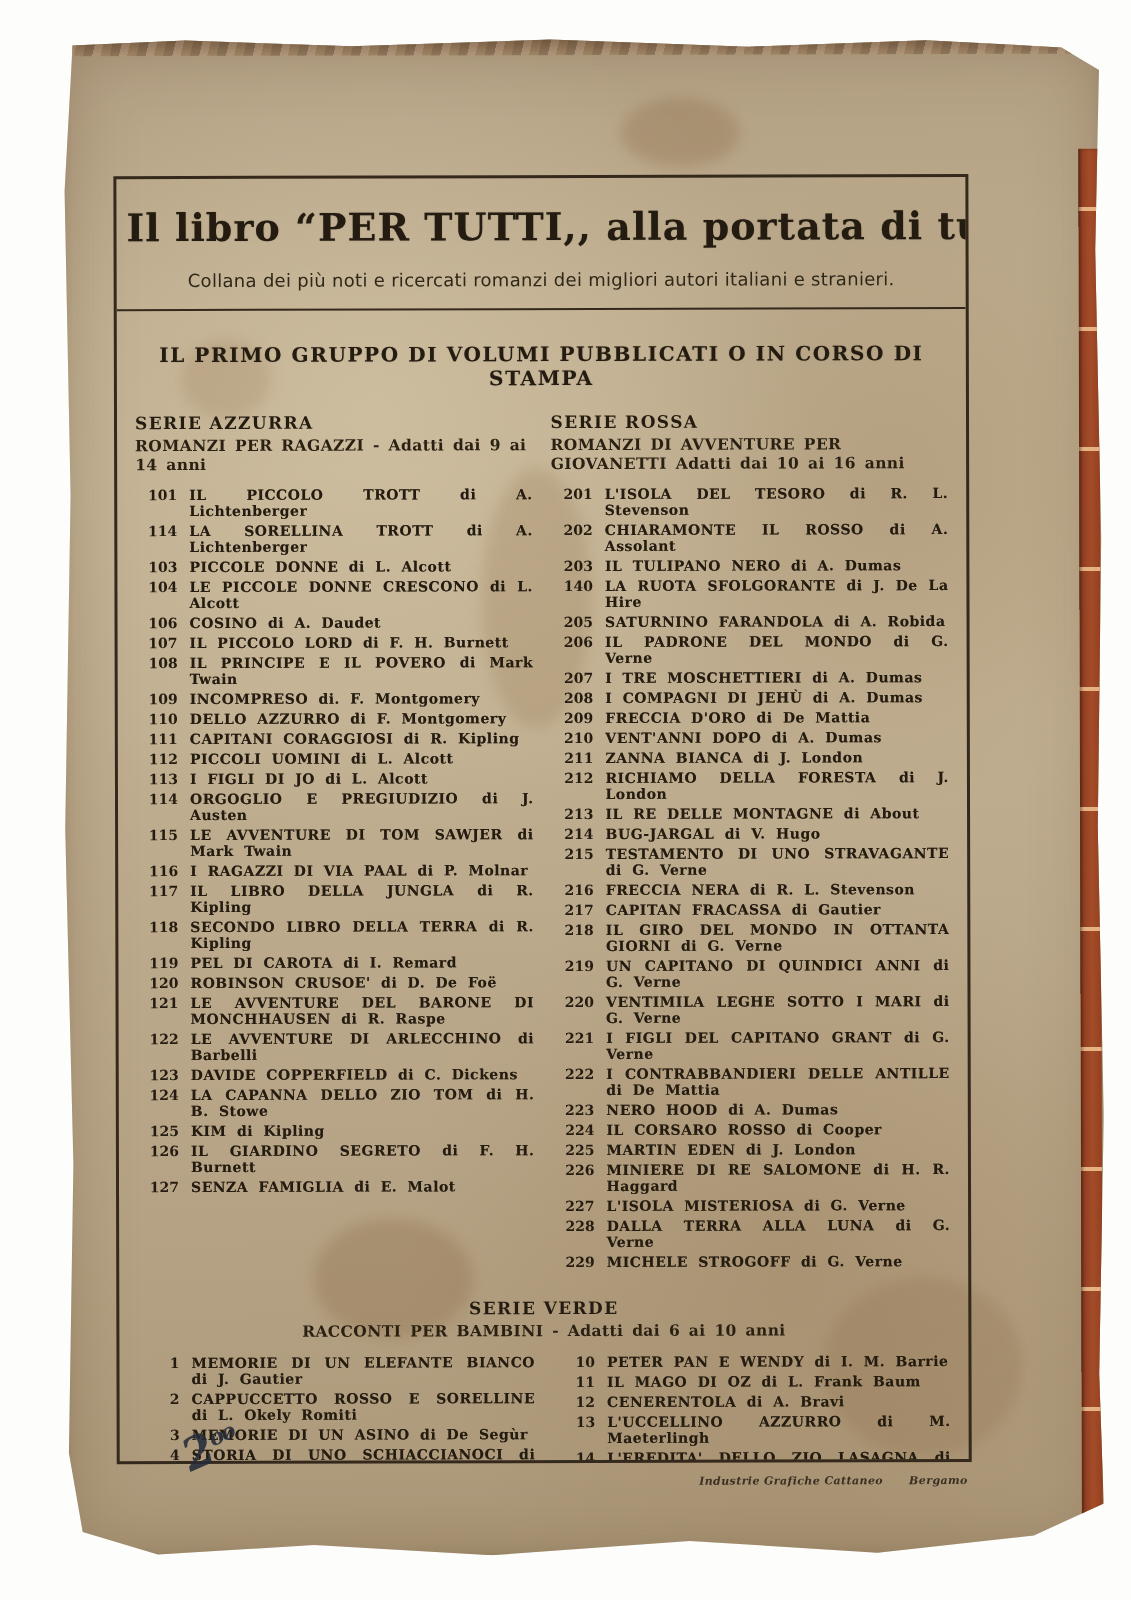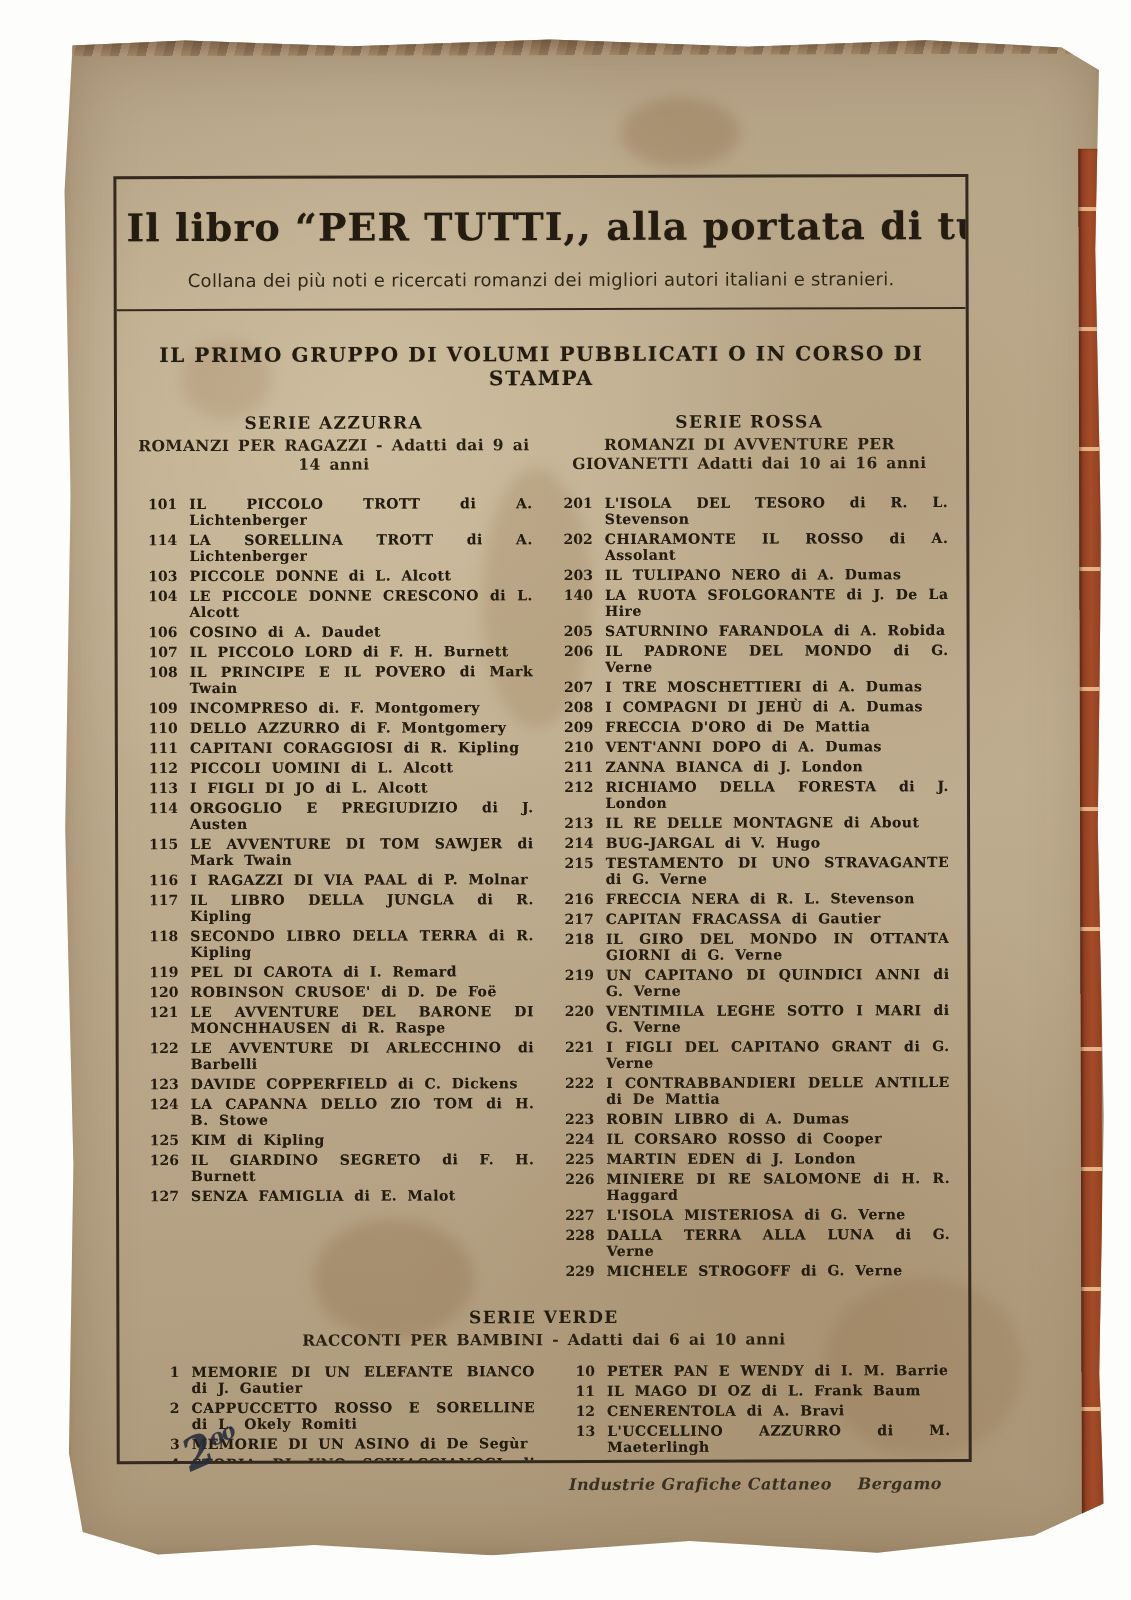--- a/index.html
+++ b/index.html
@@ -63,36 +63,36 @@
     font-family:"DejaVu Sans","Liberation Sans",sans-serif;
     font-size:18px;margin-top:20px;color:#2f2718;letter-spacing:.3px;
   }
   .section-heading{
     text-align:center;font-weight:bold;font-size:20px;letter-spacing:1.6px;
     margin:32px 8px 22px 8px;color:#241c10;
     text-shadow:0 0 1px rgba(36,28,16,.4);
   }
   .cols{display:flex;gap:18px;padding:0 18px;}
   .col{flex:1 1 0;min-width:0;}
-  .series-header{text-align:center;margin-bottom:21px;}
+  .series-header{text-align:left;margin-bottom:12px;}
   .series-name{font-weight:bold;font-size:17px;letter-spacing:1.4px;color:#241c10;}
   .series-desc{font-weight:bold;font-size:15.5px;margin-top:3px;line-height:1.25;color:#2a2113;letter-spacing:.4px;word-spacing:3px;}
   .row{display:grid;grid-template-columns:42px 1fr;column-gap:12px;margin-bottom:4px;}
   .num{text-align:right;font-weight:bold;font-size:14px;line-height:16px;color:#241c10;}
   .txt{
     font-weight:bold;font-size:14px;line-height:16px;color:#241c10;
     text-align:justify;letter-spacing:.5px;word-spacing:5px;
     text-shadow:0 0 .6px rgba(36,28,16,.5);
   }
   .verde-header{text-align:center;margin:24px 0 14px 0;}
 
   
   .printer-credit{
-    position:absolute;top:1437px;right:165px;
-    font-style:italic;font-weight:bold;font-size:16px;color:#3a3022;
+    position:absolute;top:1437px;right:139px;
+    font-style:italic;font-weight:bold;font-size:11px;color:#3a3022;
     letter-spacing:.4px;
   }
   .printer-credit .city{margin-left:26px;}
   .handwritten{
     position:absolute;left:118px;top:1382px;
     font-family:"DejaVu Serif","Liberation Serif",serif;
     font-style:italic;color:#252c3b;
     font-size:44px;font-weight:bold;
     transform:rotate(-24deg);opacity:.88;
   }
@@ -321,21 +321,21 @@
             <div class="row">
               <span class="num">221</span>
               <span class="txt">I FIGLI DEL CAPITANO GRANT di G. Verne</span>
             </div>
             <div class="row">
               <span class="num">222</span>
               <span class="txt">I CONTRABBANDIERI DELLE ANTILLE di De Mattia</span>
             </div>
             <div class="row">
               <span class="num">223</span>
-              <span class="txt">ROBIN LIBRO di A. Dumas</span>
+              <span class="txt">NERO HOOD di A. Dumas</span>
             </div>
             <div class="row">
               <span class="num">224</span>
               <span class="txt">IL CORSARO ROSSO di Cooper</span>
             </div>
             <div class="row">
               <span class="num">225</span>
               <span class="txt">MARTIN EDEN di J. London</span>
             </div>
             <div class="row">

